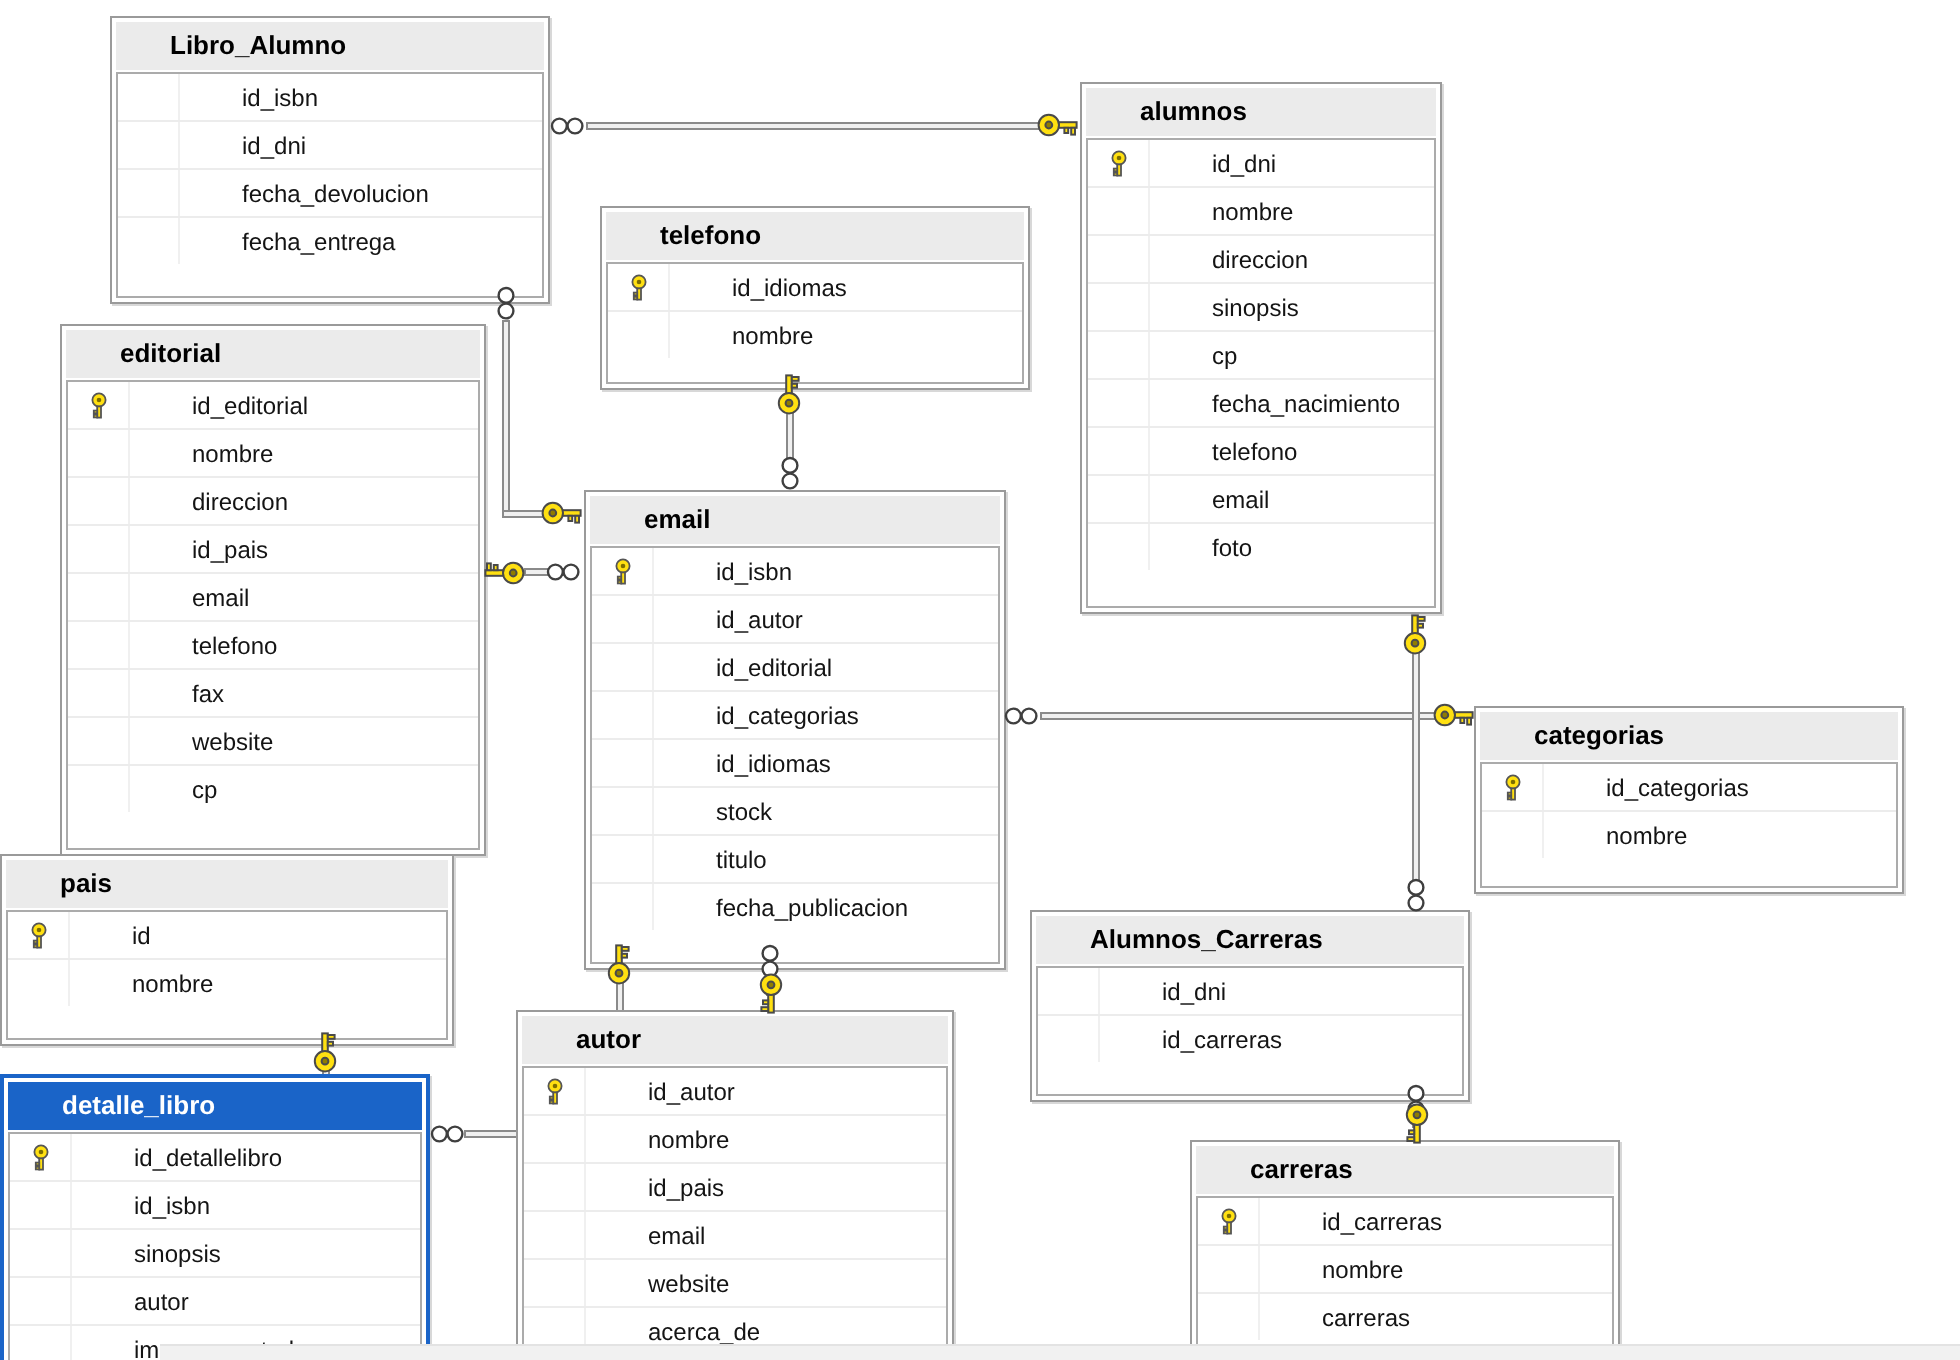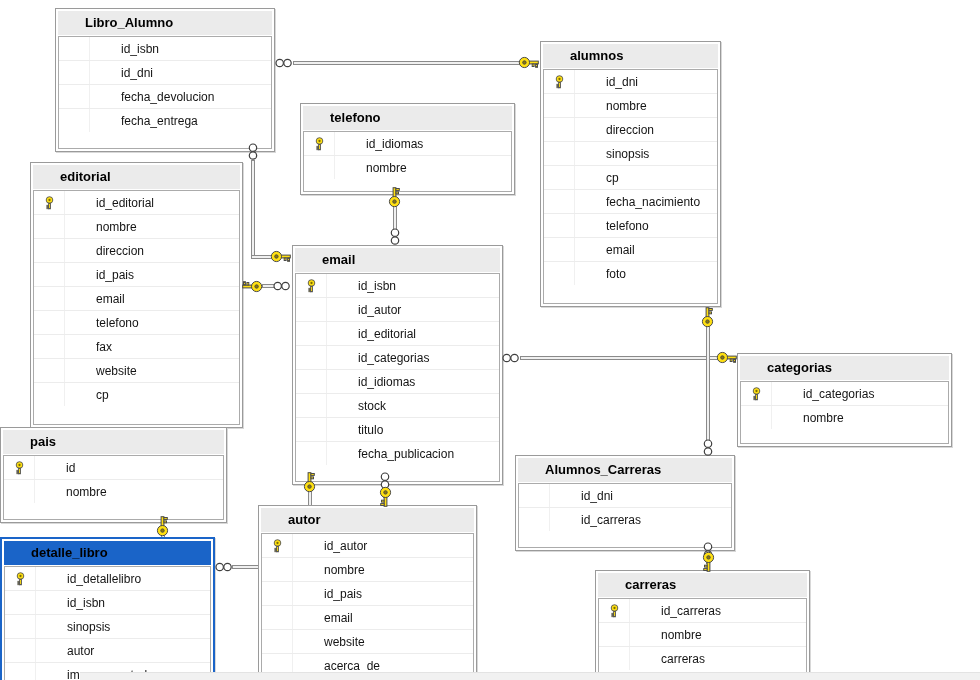--- a/index.html
+++ b/index.html
@@ -27,21 +27,21 @@
     background:#ffffff;border:1px solid #9a9a9a;
     box-shadow:1px 1px 0 #d8d8d8;
     padding:2px;
   }
   .tbl.selected{border:2px solid #1a64c8;}
   .hdr{
     height:24px;line-height:24px;background:#ebebeb;
     font-weight:bold;font-size:13px;color:#000;
     padding-left:27px;white-space:nowrap;overflow:hidden;
   }
-  .tbl.selected .hdr{background:#1a64c8;color:#000000;}
+  .tbl.selected .hdr{background:#1a64c8;color:#ffffff;}
   .rows{
     border:1px solid #ababab;background:#fff;margin-top:1px;
     box-sizing:border-box;
   }
   .row{
     height:23px;display:flex;align-items:center;
     border-top:1px solid #ececec;
     font-size:12px;color:#141414;white-space:nowrap;gap:24px;
   }
   .row:first-child{border-top:none;}

